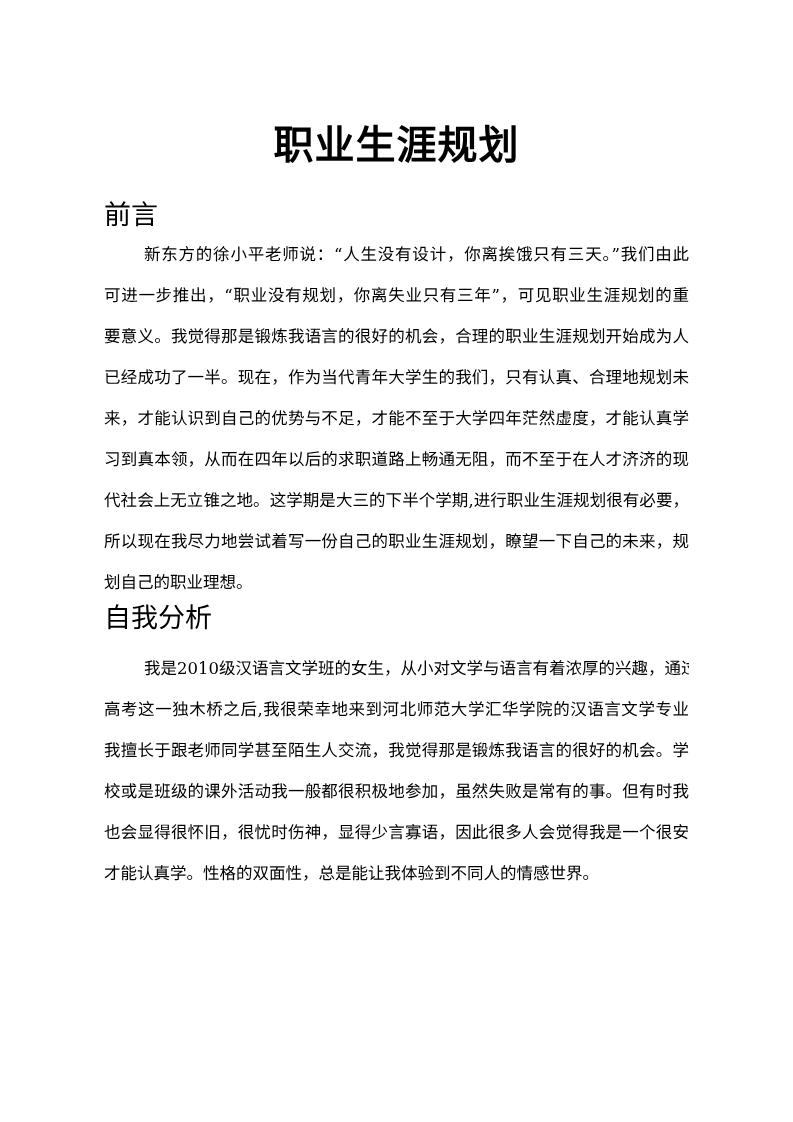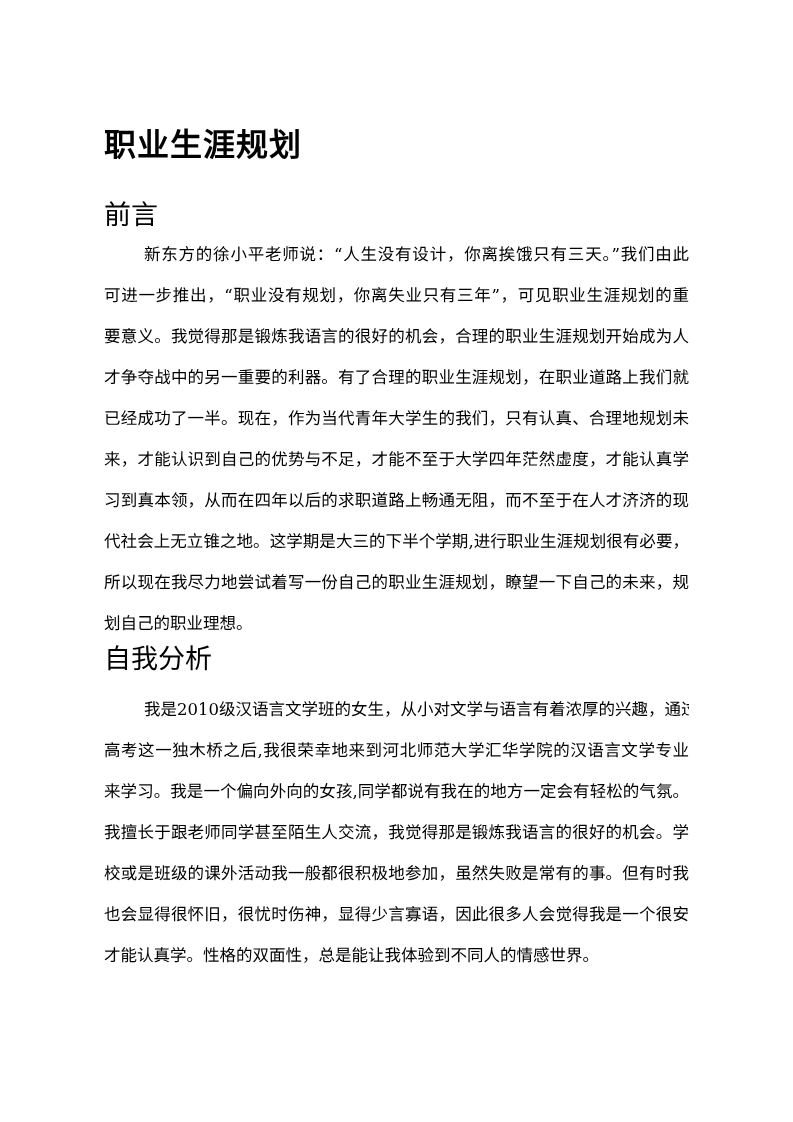--- a/index.html
+++ b/index.html
@@ -13,22 +13,23 @@
   .page {
     position: relative;
     width: 793px; height: 1122px;
     background: #ffffff;
     padding: 0 104px;
   }
   .doc-title {
     padding-top: 126px;
     font-family: "DejaVu Serif", "Liberation Serif", serif;
     font-weight: bold;
-    font-size: 32px;
+    font-size: 40px;
     line-height: 38px;
+    text-align: center;
     letter-spacing: 1px;
   }
   .section-heading {
     font-family: "DejaVu Sans", "Liberation Sans", sans-serif;
     font-weight: normal;
     font-size: 27px;
     line-height: 30px;
     text-align: left;
   }
   .heading-preface { margin-top: 36px; }
@@ -58,36 +59,34 @@
 <div class="page">
 
   <h1 class="doc-title">职业生涯规划</h1>
 
   <section>
     <h2 class="section-heading heading-preface">前言</h2>
     <div class="para para-preface">
       <div class="line first">新东方的徐小平老师说：“人生没有设计，你离挨饿只有三天。”我们由此</div>
       <div class="line">可进一步推出，“职业没有规划，你离失业只有三年”，可见职业生涯规划的重</div>
       <div class="line">要意义。我觉得那是锻炼我语言的很好的机会，合理的职业生涯规划开始成为人</div>
-      <div class="line">才争夺战中的另一重要的利器。有了合理的职业生涯规划，在职业道路上我们就</div>
       <div class="line">已经成功了一半。现在，作为当代青年大学生的我们，只有认真、合理地规划未</div>
       <div class="line">来，才能认识到自己的优势与不足，才能不至于大学四年茫然虚度，才能认真学</div>
       <div class="line">习到真本领，从而在四年以后的求职道路上畅通无阻，而不至于在人才济济的现</div>
       <div class="line">代社会上无立锥之地。这学期是大三的下半个学期,进行职业生涯规划很有必要，</div>
       <div class="line">所以现在我尽力地尝试着写一份自己的职业生涯规划，瞭望一下自己的未来，规</div>
       <div class="line last">划自己的职业理想。</div>
     </div>
   </section>
 
   <section>
     <h2 class="section-heading heading-self-analysis">自我分析</h2>
     <div class="para para-self-analysis">
       <div class="line first">我是2010级汉语言文学班的女生，从小对文学与语言有着浓厚的兴趣，通过</div>
       <div class="line">高考这一独木桥之后,我很荣幸地来到河北师范大学汇华学院的汉语言文学专业</div>
-      <div class="line">来学习。我是一个偏向外向的女孩,同学都说有我在的地方一定会有轻松的气氛。</div>
       <div class="line">我擅长于跟老师同学甚至陌生人交流，我觉得那是锻炼我语言的很好的机会。学</div>
       <div class="line">校或是班级的课外活动我一般都很积极地参加，虽然失败是常有的事。但有时我</div>
       <div class="line">也会显得很怀旧，很忧时伤神，显得少言寡语，因此很多人会觉得我是一个很安</div>
       <div class="line last">才能认真学。性格的双面性，总是能让我体验到不同人的情感世界。</div>
     </div>
   </section>
 
 </div>
 
 </body></html>

